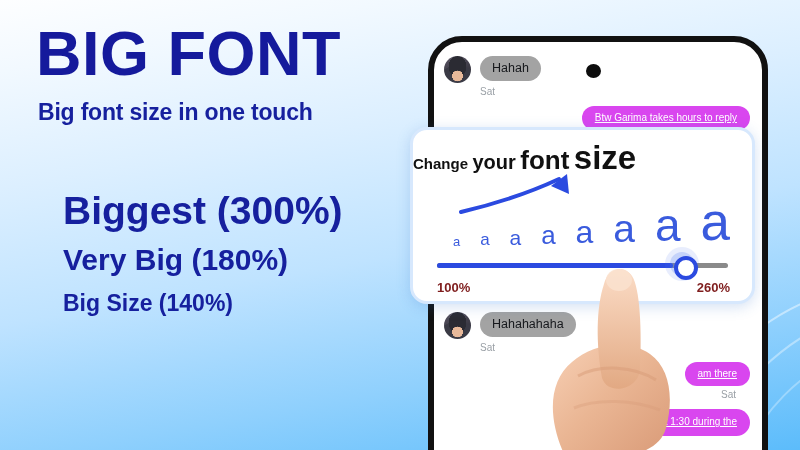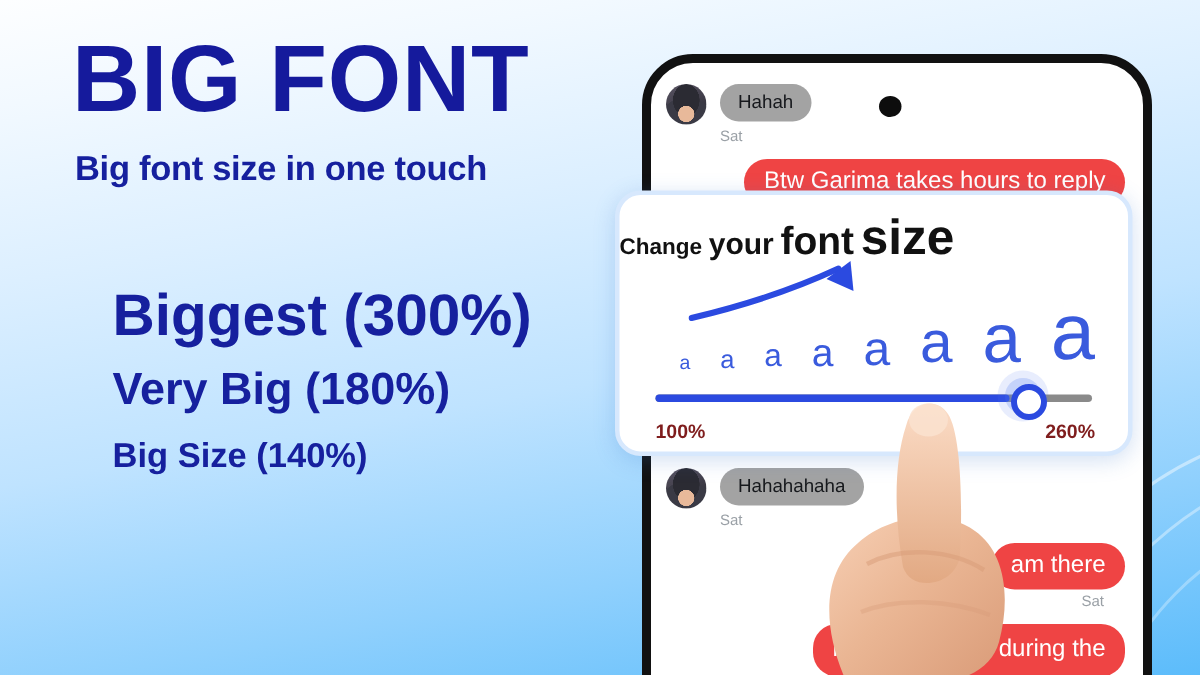--- a/index.html
+++ b/index.html
@@ -31,21 +31,21 @@
   
   .decor-lines {
     position: absolute;
     inset: 0;
     pointer-events: none;
   }
 
   
   .promo {
     position: absolute;
-    left: 16px;
+    left: 4px;
     top: 0;
     width: 420px;
     height: 339px;
   }
 
   .promo-title {
     position: absolute;
     left: 32px;
     top: 22px;
     font-size: 63px;
@@ -159,26 +159,27 @@
   .stamp.right {
     margin: 3px 14px 0 0;
     text-align: right;
   }
   .out-row {
     display: flex;
     justify-content: flex-end;
     margin-top: 9px;
   }
   .bubble-out {
-    background: #ef4444;
+    background: #d946ef;
     color: #ffffff;
     border-radius: 16px;
     padding: 6px 13px 7px;
-    font-size: 16px;
+    font-size: 10px;
     max-width: 250px;
+    text-decoration: underline;
   }
   .bubble-out.wrap {
     white-space: normal;
     line-height: 1.35;
   }
 
   .chat-lower {
     position: absolute;
     left: 0;
     right: 0;

